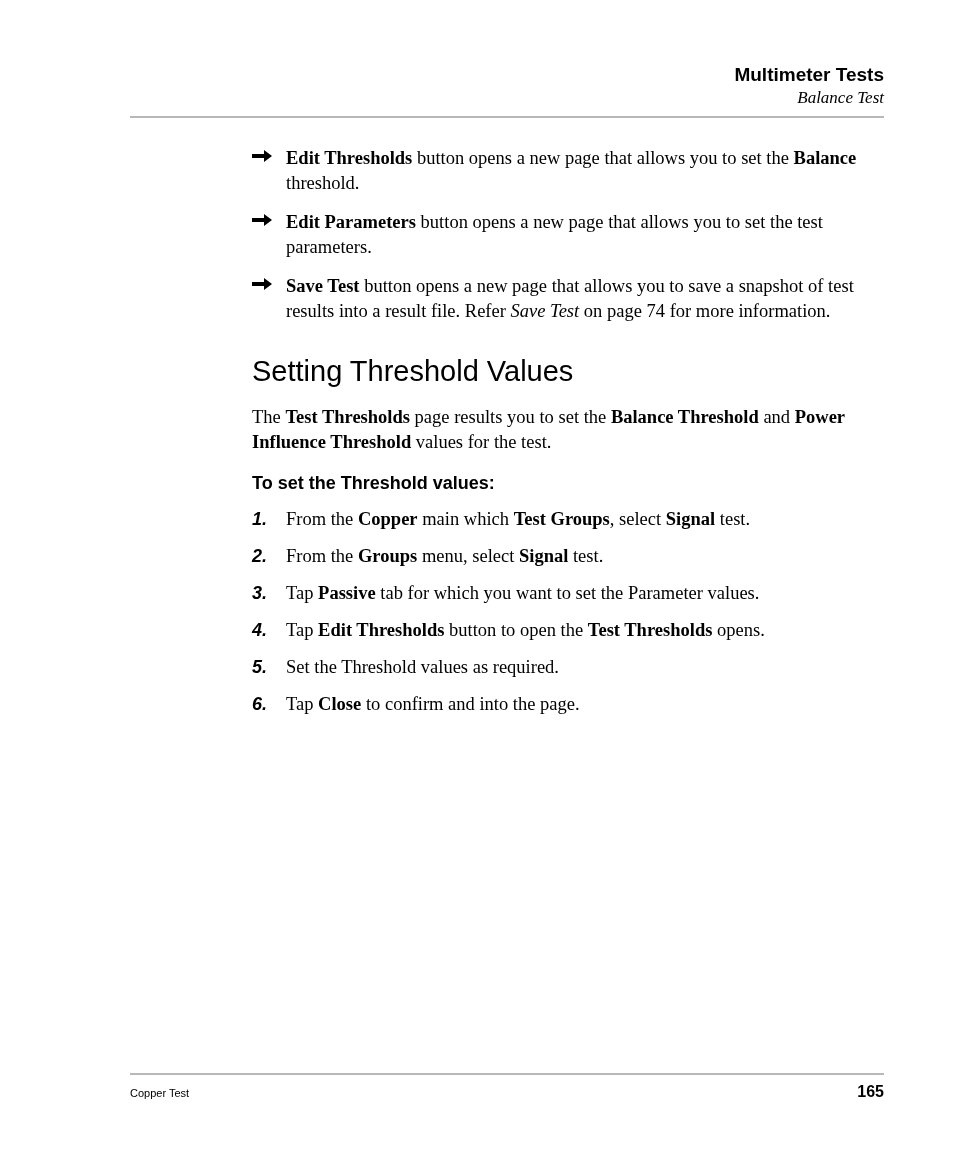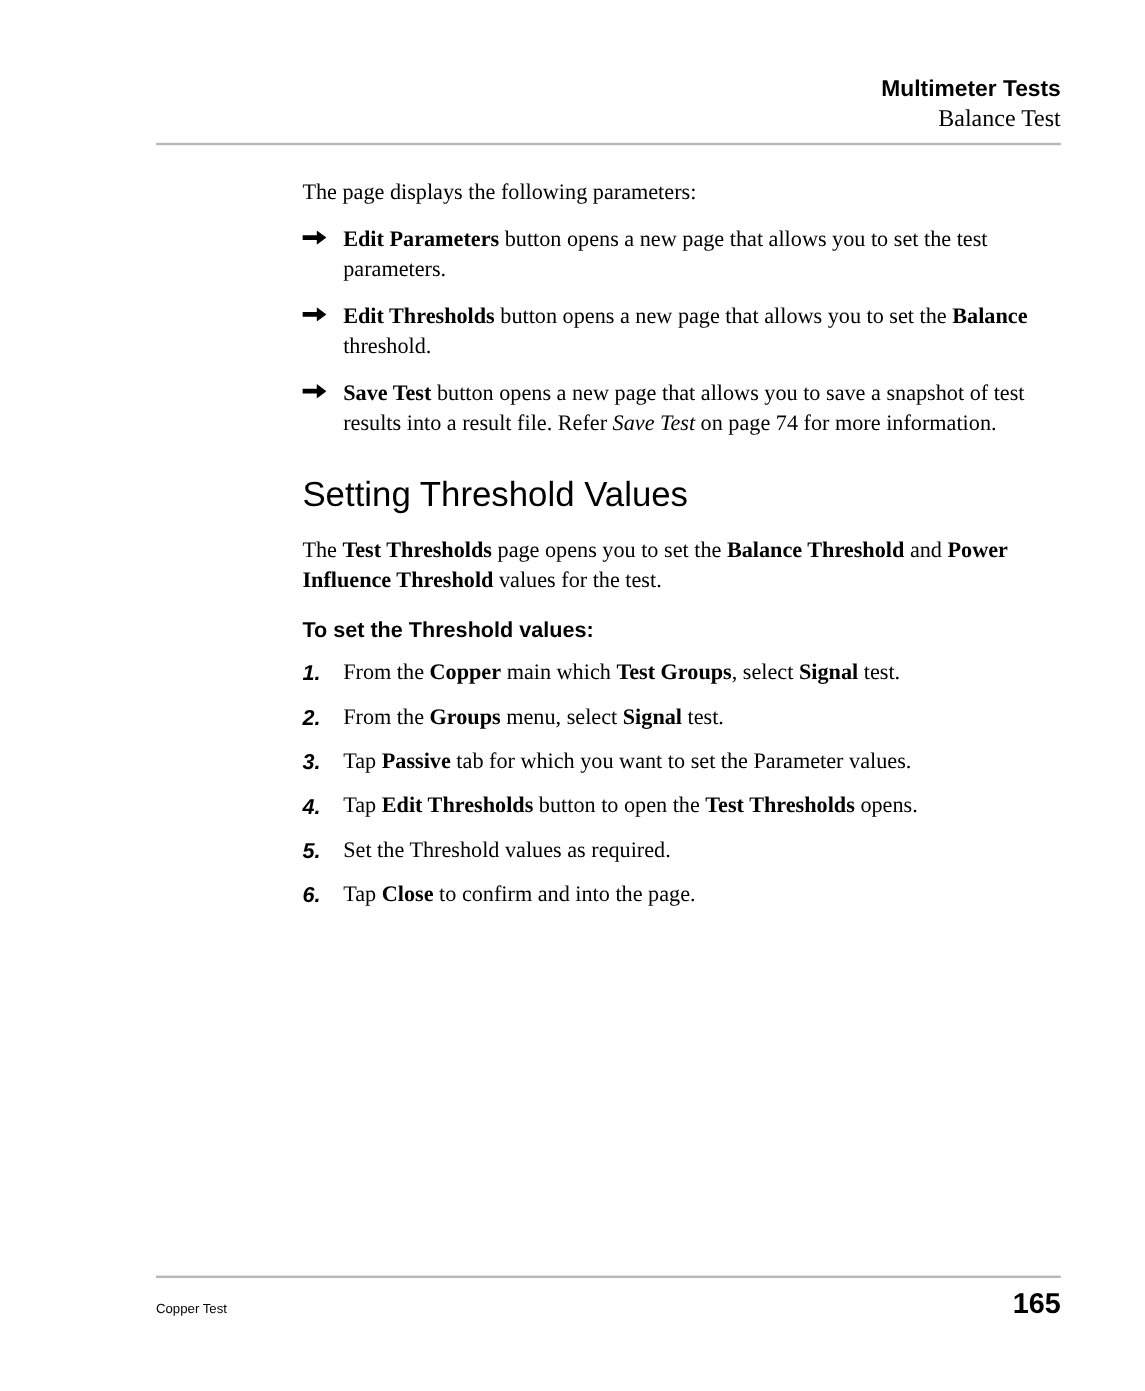--- a/index.html
+++ b/index.html
@@ -24,21 +24,22 @@
     margin-bottom: 4px;
     margin-top: 4px;
   }
   .header-title {
     font-family: 'Arial Black', 'Arial Bold', Arial, sans-serif;
     font-weight: 900;
     font-size: 19px;
     letter-spacing: 0;
   }
   .header-sub {
-    font-size: 20px;
+    font-style: italic;
+    font-size: 17px;
     margin-top: 2px;
     font-family: Georgia, serif;
   }
   .rule {
     border: none;
     border-top: 2px solid #b8b8b8;
     margin: 8px 0 28px 0;
   }
   .content {
     padding-left: 122px;
@@ -126,69 +127,68 @@
     align-items: baseline;
     font-size: 16px;
   }
   .footer-left {
     font-family: Arial, Helvetica, sans-serif;
     font-size: 11px;
   }
   .footer-right {
     font-family: 'Arial Black', Arial, sans-serif;
     font-weight: 900;
-    font-size: 24px;
+    font-size: 16px;
   }
 </style>
 </head>
 <body>
 
 <div class="page">
 
   <div class="header">
     <div class="header-title">Multimeter Tests</div>
     <div class="header-sub">Balance Test</div>
   </div>
   <hr class="rule">
 
   <div class="content">
 
-    <p class="intro">The page displays the following parameters:</p>
 
     <ul class="arrow-list">
+      <li>
+        <span class="arrow-bullet">
+          <svg width="20" height="12" viewBox="0 0 20 12">
+              <path d="M0 4 L12 4 L12 0 L20 6 L12 12 L12 8 L0 8 Z" fill="#000"></path>
+            </svg>
+        </span>
+        <span class="b">Edit Thresholds</span><span> button opens a new page that allows you to set the </span><span class="b">Balance</span><span> threshold.</span>
+      </li>
       <li>
         <span class="arrow-bullet">
           <svg width="20" height="12" viewBox="0 0 20 12">
               <path d="M0 4 L12 4 L12 0 L20 6 L12 12 L12 8 L0 8 Z" fill="#000"></path>
             </svg>
         </span>
         <span class="b">Edit Parameters</span><span> button opens a new page that allows you to set the test parameters.</span>
       </li>
       <li>
         <span class="arrow-bullet">
           <svg width="20" height="12" viewBox="0 0 20 12">
               <path d="M0 4 L12 4 L12 0 L20 6 L12 12 L12 8 L0 8 Z" fill="#000"></path>
             </svg>
         </span>
-        <span class="b">Edit Thresholds</span><span> button opens a new page that allows you to set the </span><span class="b">Balance</span><span> threshold.</span>
-      </li>
-      <li>
-        <span class="arrow-bullet">
-          <svg width="20" height="12" viewBox="0 0 20 12">
-              <path d="M0 4 L12 4 L12 0 L20 6 L12 12 L12 8 L0 8 Z" fill="#000"></path>
-            </svg>
-        </span>
         <span class="b">Save Test</span><span> button opens a new page that allows you to save a snapshot of test results into a result file. Refer </span><span class="i">Save Test</span><span> on page 74 for more information.</span>
       </li>
     </ul>
 
     <h2 class="section">Setting Threshold Values</h2>
 
     <p class="sec-intro">
-      <span>The </span><span class="b">Test Thresholds</span><span> page opens you to set the </span><span class="b">Balance Threshold</span><span> and </span><span class="b">Power Influence Threshold</span><span> values for the test.</span>
+      <span>The </span><span class="b">Test Thresholds</span><span> page results you to set the </span><span class="b">Balance Threshold</span><span> and </span><span class="b">Power Influence Threshold</span><span> values for the test.</span>
     </p>
 
     <p class="sub-head">To set the Threshold values:</p>
 
     <ol class="steps">
       <li>
         <span>From the </span><span class="b">Copper</span><span> main which </span><span class="b">Test Groups</span><span>, select </span><span class="b">Signal</span><span> test.</span>
       </li>
       <li>
         <span>From the </span><span class="b">Groups</span><span> menu, select </span><span class="b">Signal</span><span> test.</span>

